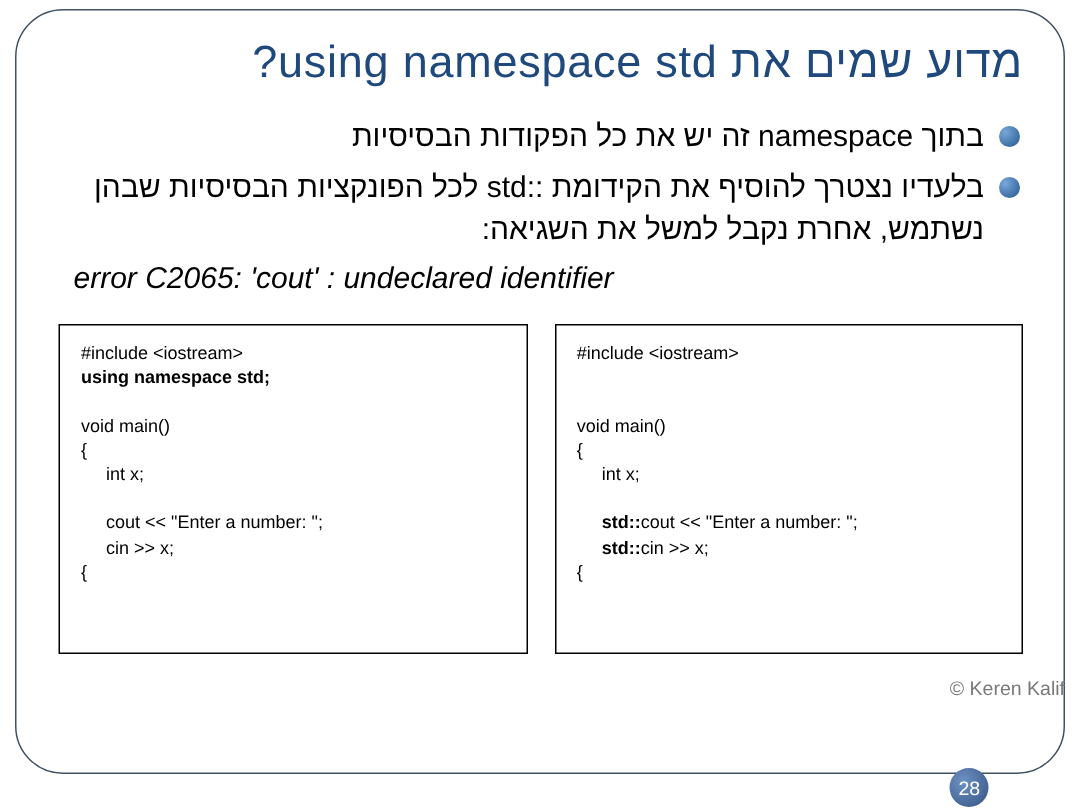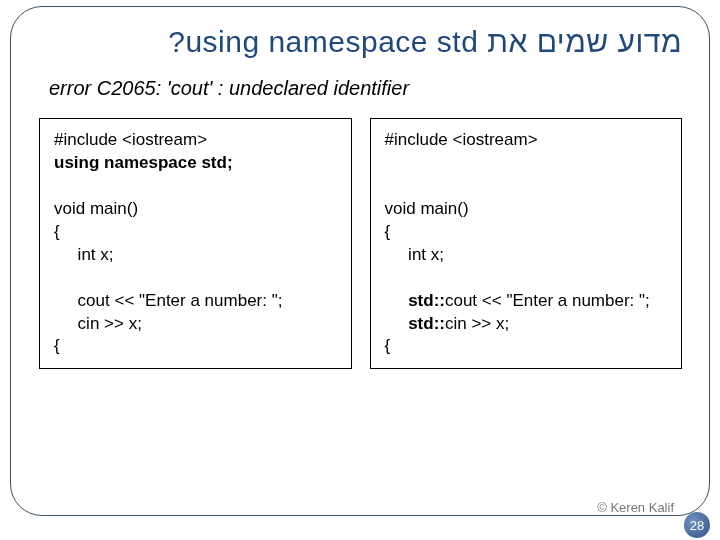--- a/index.html
+++ b/index.html
@@ -66,37 +66,38 @@
     .code-row {
       display: flex;
       gap: 18px;
       justify-content: flex-start;
       padding-left: 4px;
     }
     .code-box {
       border: 1px solid #000;
       padding: 10px 14px;
       font-family: Arial, sans-serif;
-      font-size: 17px;
+      font-size: 12px;
       line-height: 1.35;
       white-space: pre;
       direction: ltr;
       text-align: left;
       flex: 1;
       min-height: 220px;
     }
     .code-box b { font-weight: bold; }
     .footer {
       position: absolute;
       bottom: 2px;
       right: 10px;
       display: flex;
-      align-items: center;
+      align-items: flex-start;
       gap: 10px;
       direction: ltr;
+      flex-direction: column;
     }
     .page-badge {
       width: 26px;
       height: 26px;
       border-radius: 50%;
       background: radial-gradient(circle at 35% 35%, #6f92c2, #3e5f8f 80%);
       color: #fff;
       font-size: 13px;
       display: flex;
       align-items: center;
@@ -107,20 +108,24 @@
       font-size: 13px;
       color: #787878;
     }
   </style>
 </head>
 <body>
 
 <div class="slide">
   <h1 class="title">מדוע שמים את  using namespace std?</h1>
 
+  <ul class="bullets">
+    <li>בתוך namespace זה יש את כל הפקודות הבסיסיות</li>
+    <li>בלעדיו נצטרך להוסיף את הקידומת ::std לכל הפונקציות הבסיסיות שבהן נשתמש, אחרת נקבל למשל את השגיאה:</li>
+  </ul>
 
   <div class="error-line">error C2065: 'cout' : undeclared identifier</div>
 
   <div class="code-row">
     <div class="code-box"><span>#include &lt;iostream&gt;</span>
 <b>using namespace std;</b>
 <span></span>
 <span>void main()</span>
 <span>{</span>
 <span>     int x;</span>

